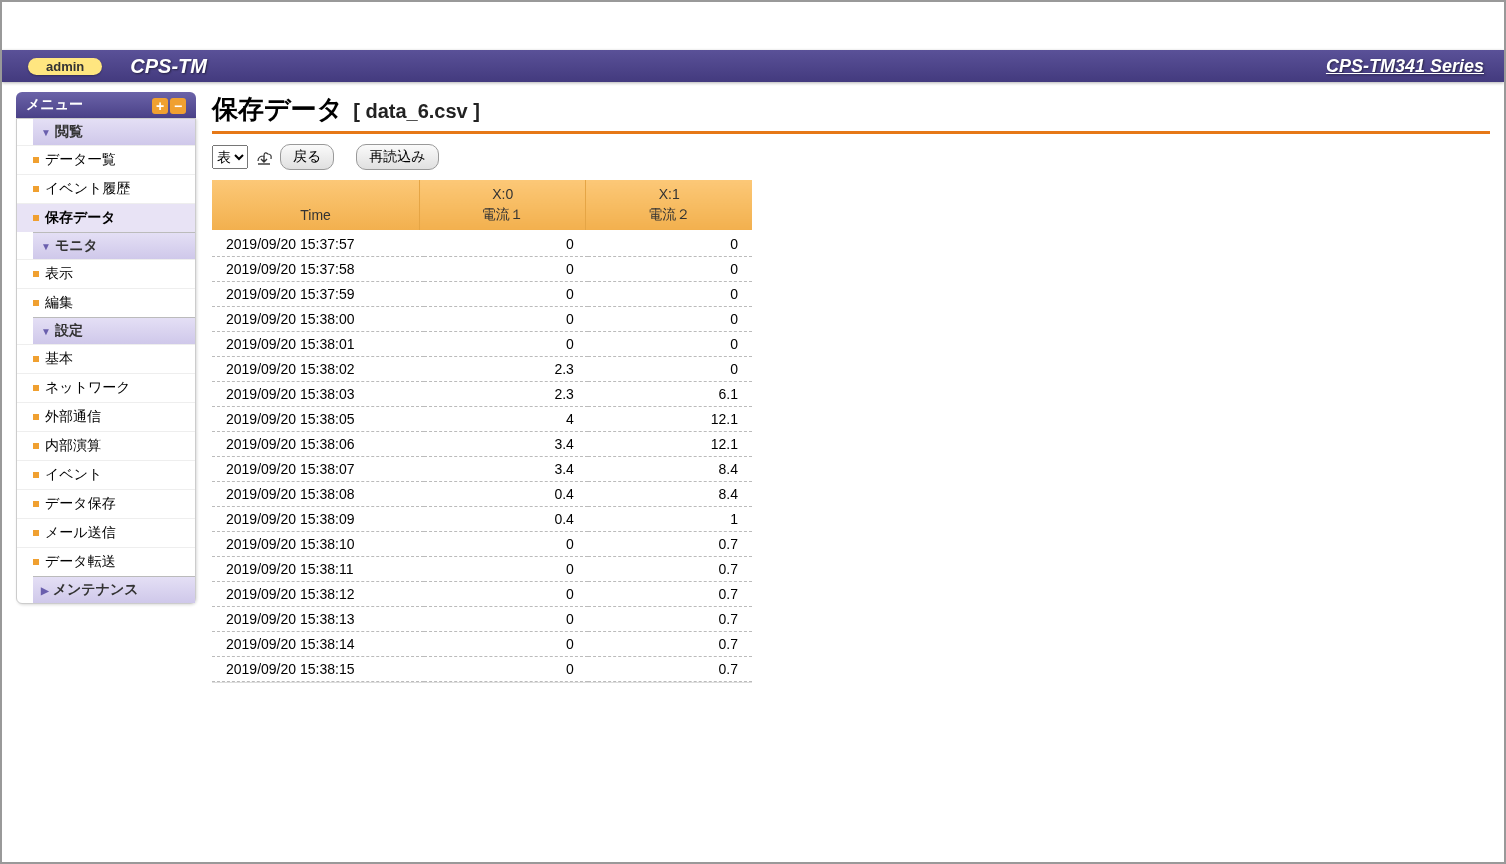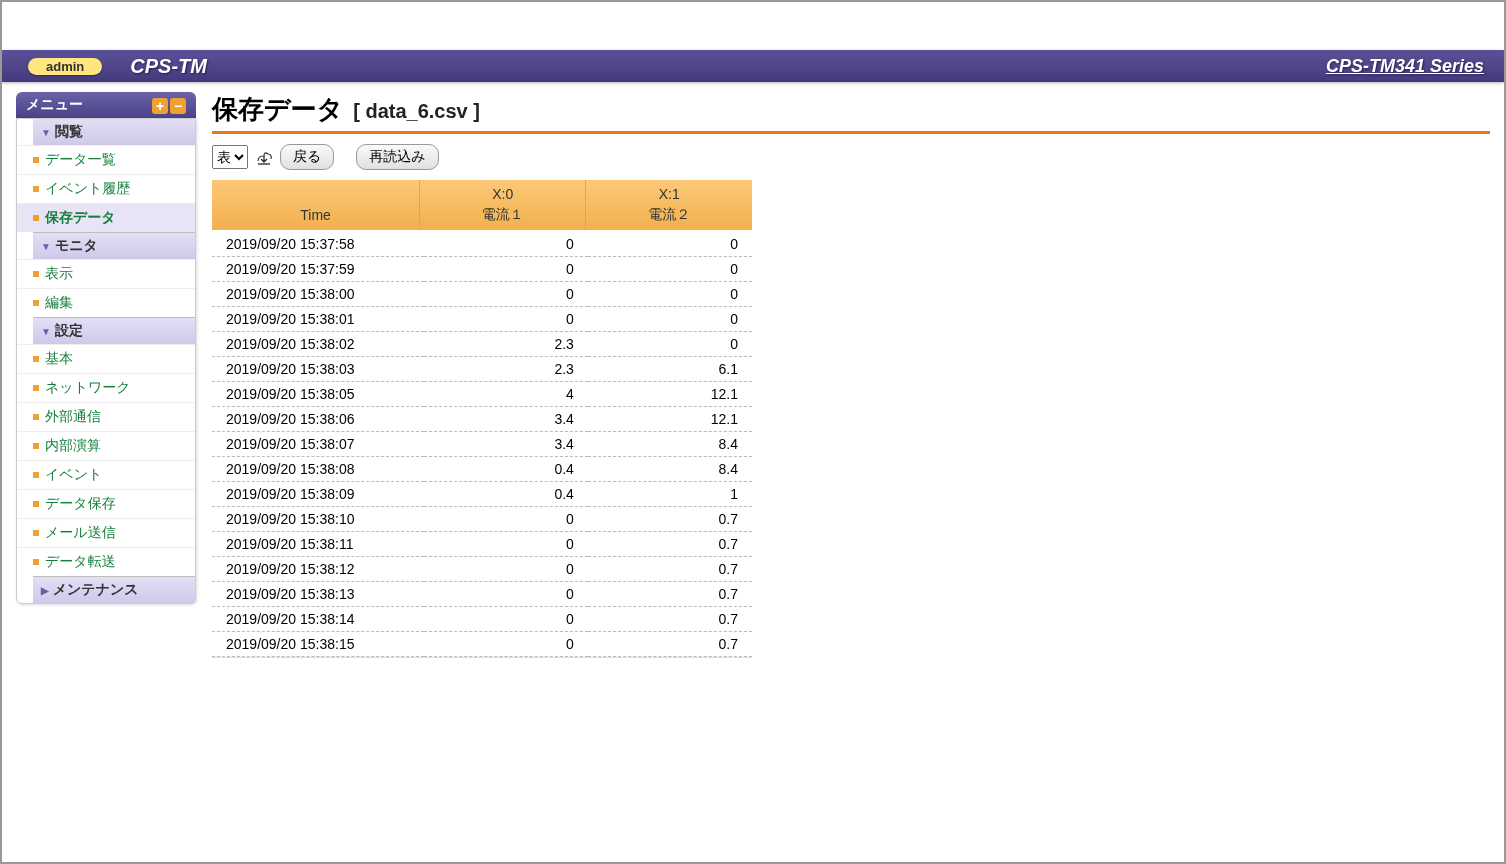--- a/index.html
+++ b/index.html
@@ -104,21 +104,21 @@
 .menu-group-h::before {
   content: "▼";
   color: #6a5fad;
   font-size: 10px;
   margin-right: 4px;
   display: inline-block;
 }
 .menu-group-h.collapsed::before { content:"▶"; }
 .menu-item {
   padding: 5px 8px 5px 28px;
-  color: #15803d;
+  color: #000000;
   cursor: pointer;
   border-top: 1px solid #eee;
   position:relative;
 }
 .menu-item::before {
   content:"";
   position:absolute;
   left:16px; top:50%;
   width:6px; height:6px;
   background:#f0a030;
@@ -264,20 +264,25 @@
               <th class="hcol-time"><span>&nbsp;</span><span class="th-sub">Time</span></th>
               <th class="hcol-val"><span>X:0</span><span class="th-sub">電流１</span></th>
               <th class="hcol-val"><span>X:1</span><span class="th-sub">電流２</span></th>
             </tr>
         </thead>
       </table>
       <div class="tbody-scroll">
         <table class="tbl">
           <tbody id="tbody">
               <tr>
+                <td class="col-time">2019/09/20 15:37:57</td>
+                <td class="col-val">0</td>
+                <td class="col-val">0</td>
+              </tr>
+              <tr>
                 <td class="col-time">2019/09/20 15:37:58</td>
                 <td class="col-val">0</td>
                 <td class="col-val">0</td>
               </tr>
               <tr>
                 <td class="col-time">2019/09/20 15:37:59</td>
                 <td class="col-val">0</td>
                 <td class="col-val">0</td>
               </tr>
               <tr>

